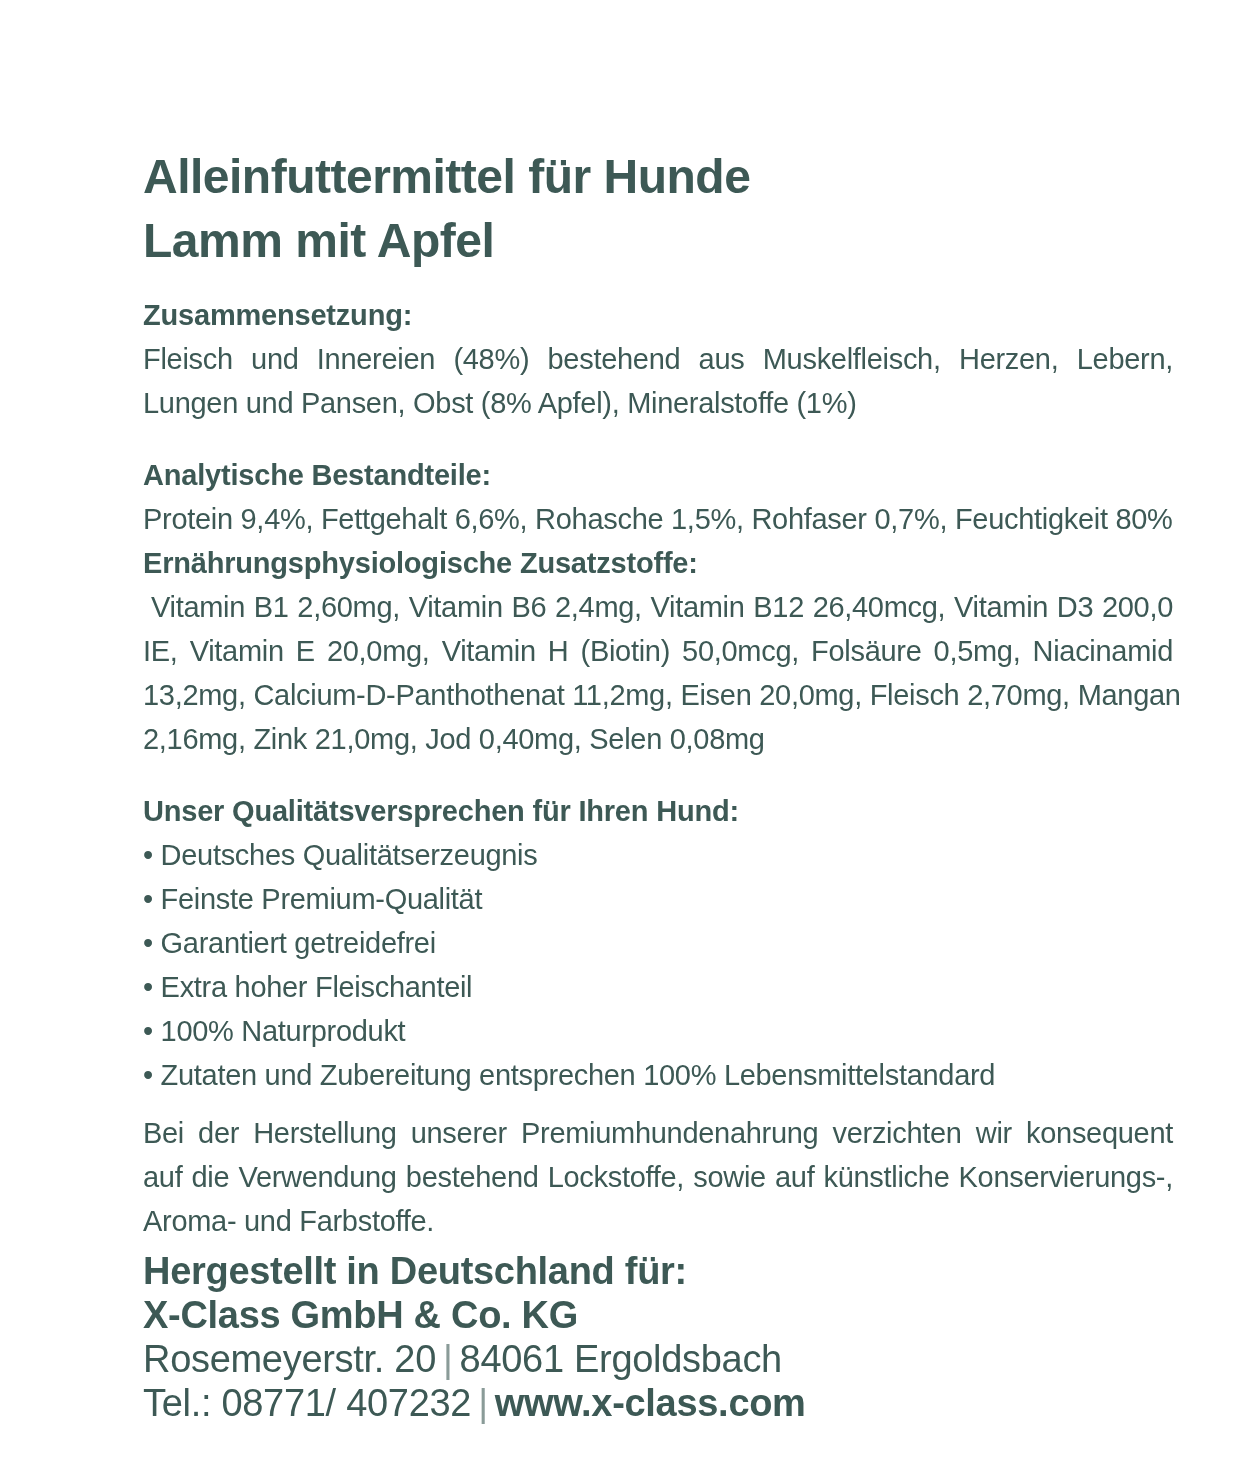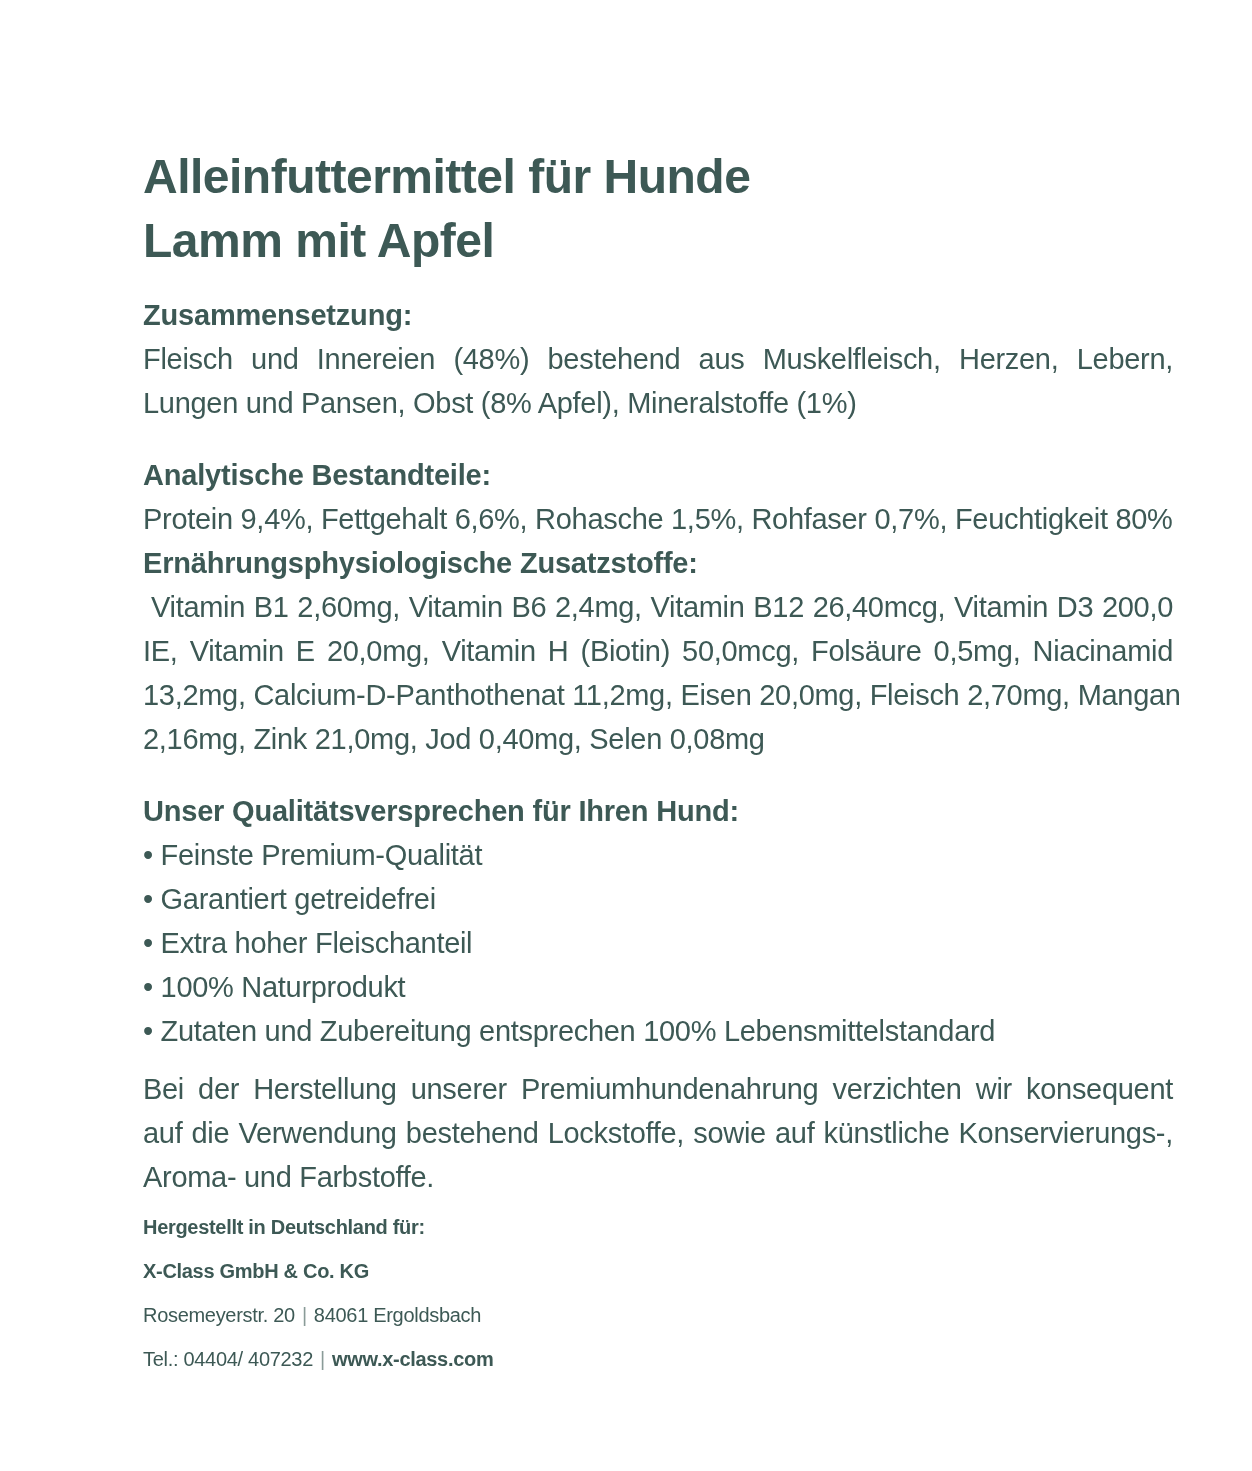--- a/index.html
+++ b/index.html
@@ -53,21 +53,21 @@
   .indent-first > div:first-child { text-indent: 8px; }
 
   #sec-zusammensetzung { margin-top: 20px; }
   #sec-analytische    { margin-top: 28px; }
   #sec-zusatzstoffe   { }
   #sec-qualitaet      { margin-top: 28px; }
   #sec-hinweis        { margin-top: 14px; }
   #sec-hersteller     { margin-top: 6px; }
 
   .footer-line {
-    font-size: 20px;
+    font-size: 38px;
     line-height: 44px;
     letter-spacing: -0.3px;
   }
   .footer-bold { font-weight: 700; }
   .sep {
     opacity: 0.6;
     padding: 0 7px;
     font-weight: 400;
   }
   .website { font-weight: 700; }
@@ -104,20 +104,21 @@
           <div>Vitamin B1 2,60mg, Vitamin B6 2,4mg, Vitamin B12 26,40mcg, Vitamin D3 200,0</div>
           <div>IE, Vitamin E 20,0mg, Vitamin H (Biotin) 50,0mcg, Folsäure 0,5mg, Niacinamid</div>
           <div>13,2mg, Calcium-D-Panthothenat 11,2mg, Eisen 20,0mg, Fleisch 2,70mg, Mangan</div>
           <div>2,16mg, Zink 21,0mg, Jod 0,40mg, Selen 0,08mg</div>
         </div>
     </div>
 
     <div class="section" id="sec-qualitaet">
       <div class="sec-heading">Unser Qualitätsversprechen für Ihren Hund:</div>
       <div class="body-lines">
+          <div>• Deutsches Qualitätserzeugnis</div>
           <div>• Feinste Premium-Qualität</div>
           <div>• Garantiert getreidefrei</div>
           <div>• Extra hoher Fleischanteil</div>
           <div>• 100% Naturprodukt</div>
           <div>• Zutaten und Zubereitung entsprechen 100% Lebensmittelstandard</div>
         </div>
     </div>
 
     <div class="section" id="sec-hinweis">
       <div class="body-lines jpara">
@@ -127,18 +128,18 @@
         </div>
     </div>
 
     <div class="section" id="sec-hersteller">
       <div class="footer-line footer-bold">Hergestellt in Deutschland für:</div>
       <div class="footer-line footer-bold">X-Class GmbH &amp; Co. KG</div>
       <div class="footer-line">
         <span>Rosemeyerstr. 20</span><span class="sep">|</span><span>84061 Ergoldsbach</span>
       </div>
       <div class="footer-line">
-        <span>Tel.: 04404/ 407232</span><span class="sep">|</span><span class="website">www.x-class.com</span>
+        <span>Tel.: 08771/ 407232</span><span class="sep">|</span><span class="website">www.x-class.com</span>
       </div>
     </div>
 
   </div>
 </div>
 
 </body></html>

